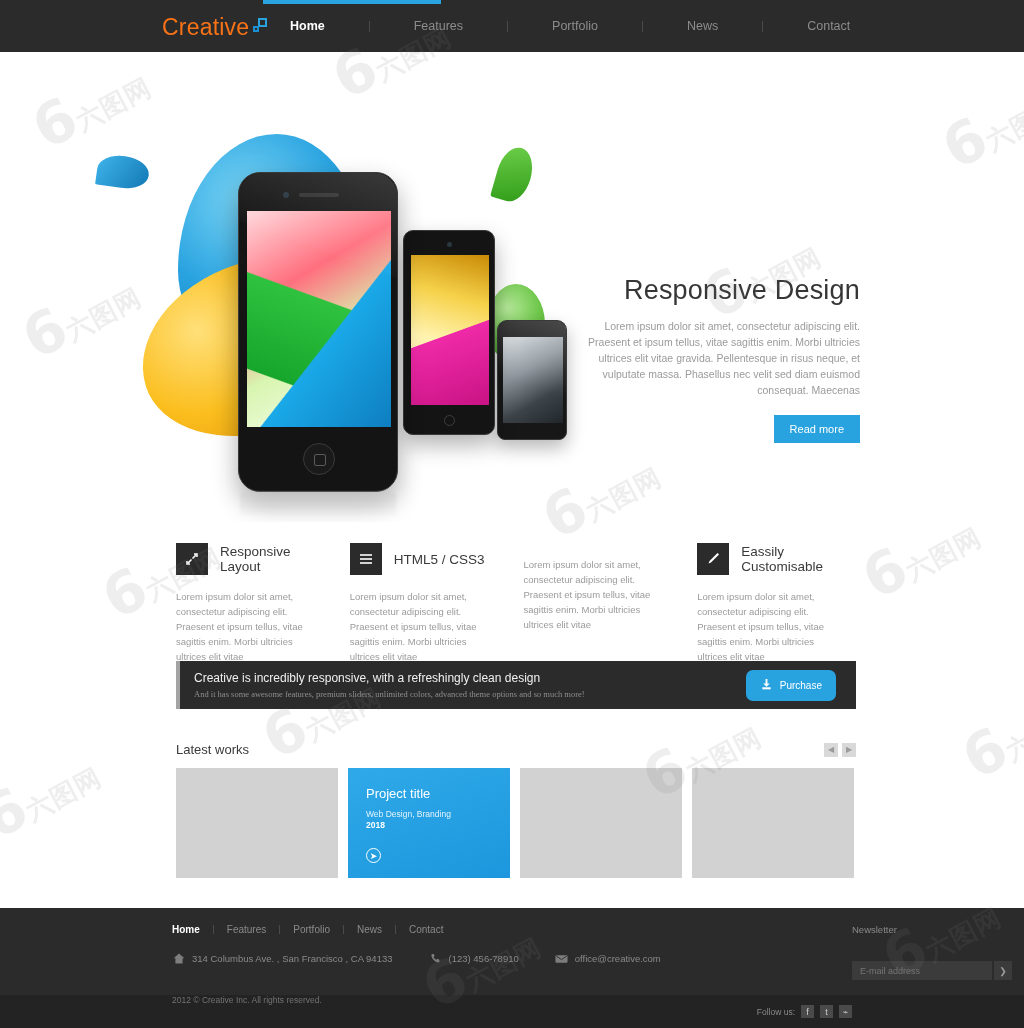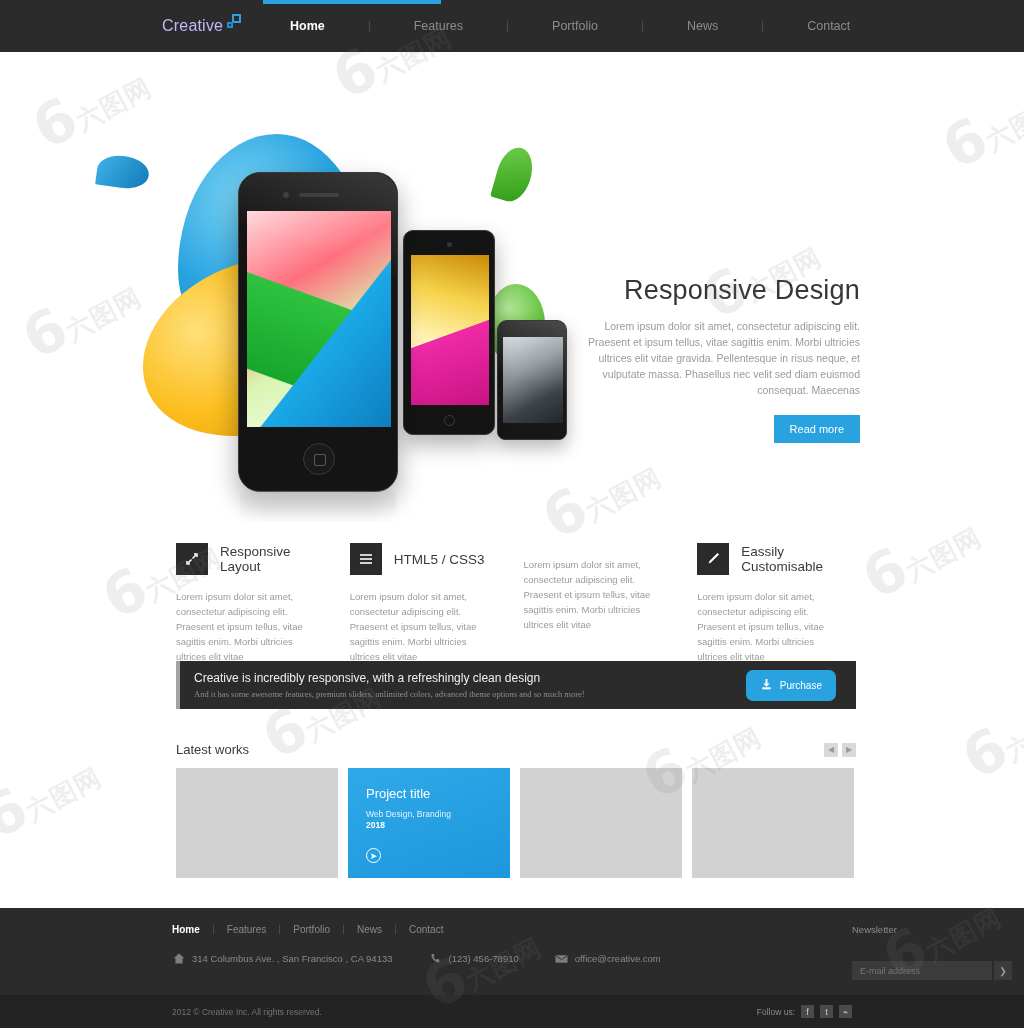--- a/index.html
+++ b/index.html
@@ -13,22 +13,22 @@
   
   .wm-layer { position: absolute; inset: 0; pointer-events: none; z-index: 60; }
   .wm { position: absolute; color: rgba(120,120,120,0.13); font-size: 58px;
         font-weight: bold; transform: rotate(-28deg);
         font-family: "DejaVu Sans", sans-serif; white-space: nowrap; }
   .wm small { font-size: 26px; letter-spacing: 1px; }
 
   
   .topbar { position: relative; height: 52px; background: #2b2b2b; z-index: 40; }
   .topbar-inner { position: relative; width: 1024px; height: 52px; }
-  .brand { position: absolute; left: 162px; top: 14px; color: #c4b5fd;
-           font-size: 16px; letter-spacing: .2px; }
+  .brand { position: absolute; left: 162px; top: 14px; color: #f97316;
+           font-size: 23px; letter-spacing: .2px; }
   .brand .mark { display: inline-block; position: relative; width: 14px; height: 14px;
                  margin-left: 4px; vertical-align: 3px; }
   .brand .mark i { position: absolute; display: block; border: 2px solid #29a3e0; }
   .brand .mark i.a { width: 9px; height: 9px; right: 0; top: 0; }
   .brand .mark i.b { width: 6px; height: 6px; left: 0; bottom: 0; border-color: #1c8fd0; }
 
   .nav { position: absolute; left: 290px; top: 0; height: 52px; display: flex; }
   .nav-item { position: relative; height: 52px; display: flex; align-items: center;
               padding: 0 0 0 0; color: #8c8c8c; font-size: 12.5px; }
   .nav-item .lbl { display: block; }
@@ -168,21 +168,21 @@
   .nl-row { margin-top: 26px; display: flex; }
   .nl-input { width: 140px; height: 19px; background: #3b3b3b; border: none;
               color: #cfcfcf; font-size: 9px; padding: 0 8px;
               font-family: "Liberation Sans", sans-serif; }
   .nl-btn { width: 18px; height: 19px; background: #3b3b3b; margin-left: 2px;
             color: #9b9b9b; font-size: 9px; display:flex; align-items:center; justify-content:center; }
 
   .bottombar { position: absolute; left: 0; top: 995px; width: 1024px; height: 33px;
                background: #232323; }
   .bb-inner { position: relative; width: 680px; margin: 0 auto; height: 33px;
-              display: flex; align-items: center; justify-content: space-between; }
+              display: flex; justify-content: space-between; }
   .copyright { font-size: 8.5px; color: #737373; }
   .follow { display: flex; align-items: center; gap: 6px; font-size: 8.5px; color: #8a8a8a; }
   .sico { width: 13px; height: 13px; background: #4a4a4a; color: #cfcfcf;
           display:flex; align-items:center; justify-content:center; font-size: 9px; }
 </style>
 </head>
 <body>
 
 <div class="page">
 

